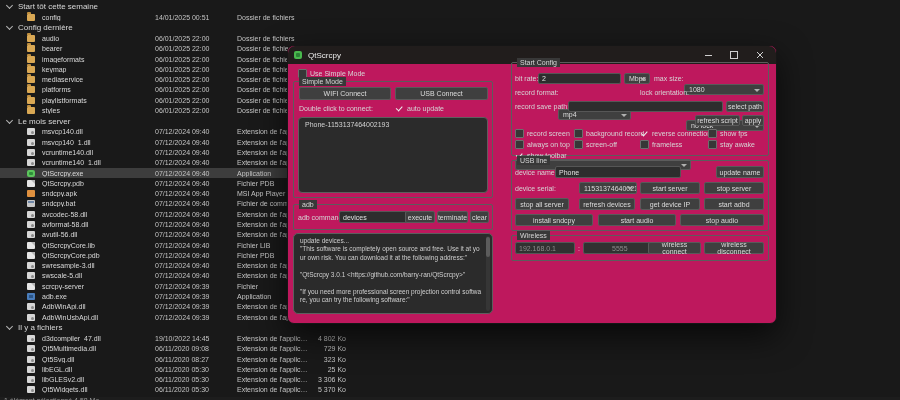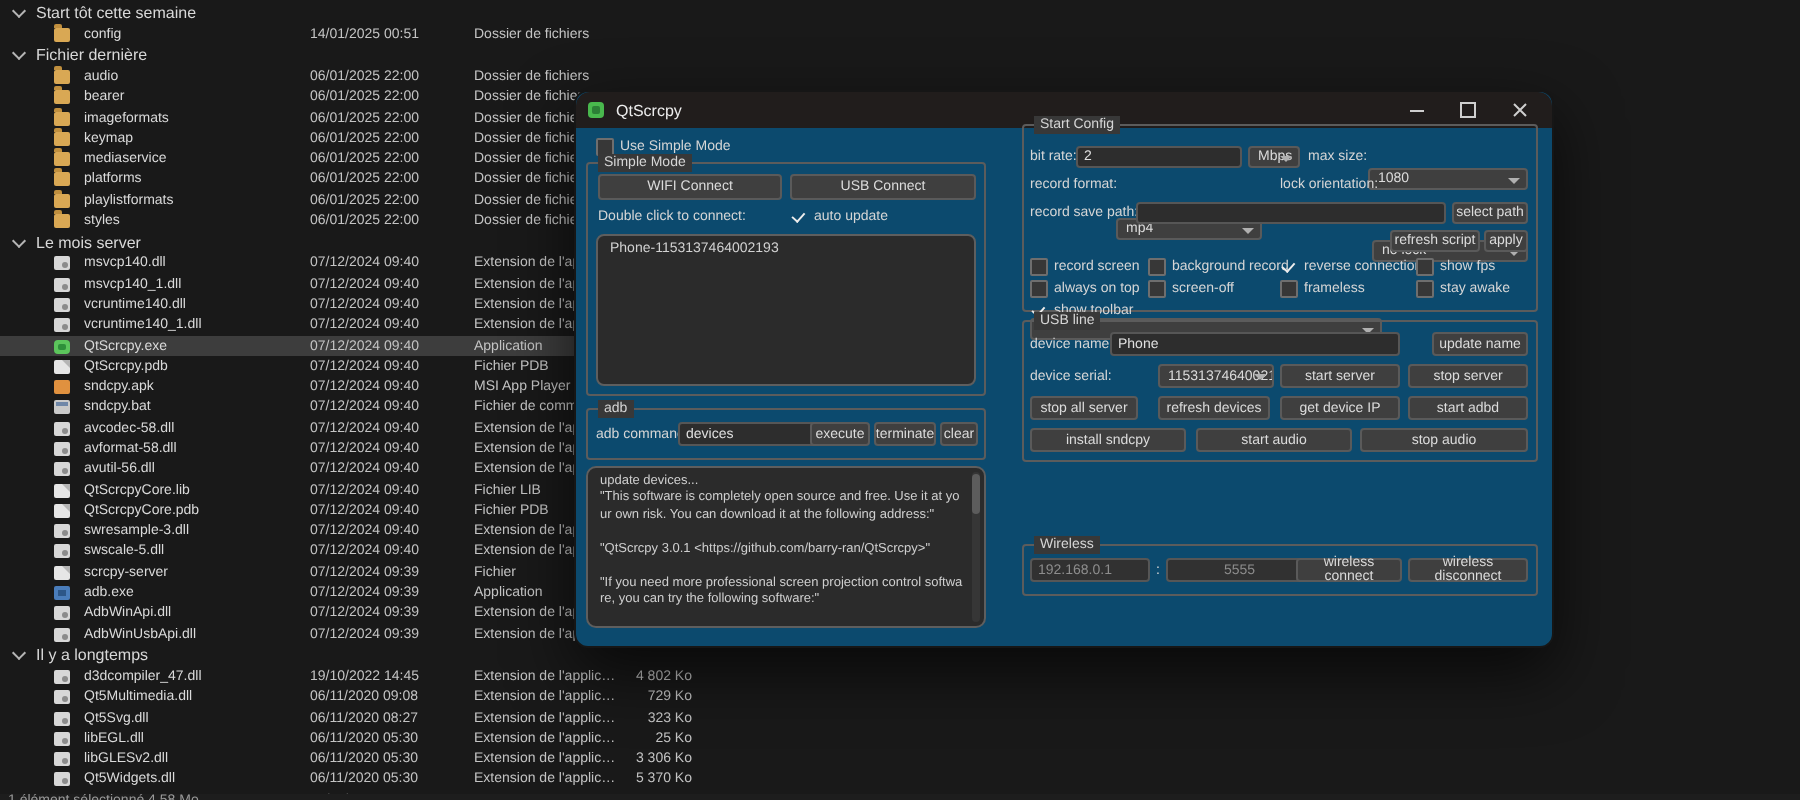--- a/index.html
+++ b/index.html
@@ -24,21 +24,21 @@
   .ic.exe-green::after{content:"";position:absolute;left:2px;top:2px;width:4px;height:3px;background:#2e8f3a;border-radius:1px;}
   .ic.exe-blue{background:#4a7dbb;}
   .ic.exe-blue::after{content:"";position:absolute;left:2px;top:2px;width:4px;height:3px;background:#2c5688;}
   .fname{width:113px;overflow:hidden;white-space:nowrap;color:#dadada;}
   .fdate{width:82px;color:#c4c4c4;}
   .ftype{width:73px;overflow:hidden;text-overflow:ellipsis;white-space:nowrap;color:#c4c4c4;}
   .fsize{width:36px;text-align:right;color:#c4c4c4;}
   #status-strip{position:absolute;left:0;right:0;top:397px;height:3px;background:#1d1d1d;overflow:hidden;}
   #status-strip span{font-size:7px;color:#9a9a9a;display:block;padding-left:4px;}
   
-  #dialog{position:absolute;left:287px;top:45px;width:488px;height:277px;background:#0c4a6e;border:1px solid #161616;border-radius:7px;box-shadow:0 12px 32px rgba(0,0,0,.65);font-size:7px;color:#d6d6d6;z-index:10;}
+  #dialog{position:absolute;left:287px;top:45px;width:488px;height:277px;background:#be185d;border:1px solid #161616;border-radius:7px;box-shadow:0 12px 32px rgba(0,0,0,.65);font-size:7px;color:#d6d6d6;z-index:10;}
   .titlebar{position:absolute;left:0;top:0;right:0;height:18px;background:#211d1c;border-radius:7px 7px 0 0;display:flex;align-items:center;padding:0 6px;box-sizing:border-box;}
   .app-icon{width:8px;height:8px;border-radius:2px;background:#49b84d;position:relative;flex:none;}
   .app-icon::after{content:"";position:absolute;left:2px;top:2px;width:4px;height:4px;background:#2c7f36;border-radius:1px;}
   .wtitle{font-size:8px;color:#ececec;margin-left:6px;}
   .winbtn{width:20px;height:18px;display:flex;align-items:center;justify-content:center;margin-left:6px;}
   .winbtn.first{margin-left:auto;}
   .g-min{width:7px;height:1px;background:#cfcfcf;display:block;}
   .g-max{width:6px;height:6px;border:1px solid #cfcfcf;display:block;}
   .abs{position:absolute;box-sizing:border-box;}
   .grp{position:absolute;border:1px solid #5c5c5c;border-radius:2px;box-sizing:border-box;}
@@ -70,21 +70,21 @@
     </div>
     <div class="row">
       <span class="ic folder"></span>
       <span class="fname">config</span>
       <span class="fdate">14/01/2025 00:51</span>
       <span class="ftype">Dossier de fichiers</span>
       <span class="fsize"></span>
     </div>
     <div class="sec-header">
       <span class="chev"></span>
-      <span>Fichier dernière</span>
+      <span>Config dernière</span>
     </div>
     <div class="row">
       <span class="ic folder"></span>
       <span class="fname">audio</span>
       <span class="fdate">06/01/2025 22:00</span>
       <span class="ftype">Dossier de fichiers</span>
       <span class="fsize"></span>
     </div>
     <div class="row">
       <span class="ic folder"></span>
@@ -267,21 +267,21 @@
     </div>
     <div class="row">
       <span class="ic dll"></span>
       <span class="fname">AdbWinUsbApi.dll</span>
       <span class="fdate">07/12/2024 09:39</span>
       <span class="ftype">Extension de l'application</span>
       <span class="fsize"></span>
     </div>
     <div class="sec-header">
       <span class="chev"></span>
-      <span>Il y a longtemps</span>
+      <span>Il y a fichiers</span>
     </div>
     <div class="row">
       <span class="ic dll"></span>
       <span class="fname">d3dcompiler_47.dll</span>
       <span class="fdate">19/10/2022 14:45</span>
       <span class="ftype">Extension de l'application</span>
       <span class="fsize">4 802 Ko</span>
     </div>
     <div class="row">
       <span class="ic dll"></span>
@@ -461,40 +461,40 @@
       </label>
       <label class="chk abs checked" style="left: 3px; top: 88px;">
         <span class="box"></span>
         <span>show toolbar</span>
       </label>
     </div>
 
   <div class="grp" style="left:223px;top:114px;width:258px;height:71px;" id="grp-usb">
     <span class="legend">USB line</span>
     <span class="lbl abs" style="left:3px;top:5px;height:12px;">device name:</span>
-    <input class="inp abs" style="left: 43px; top: 5px; width: 145px; height: 12px;" value="Phone">
+    <input class="inp abs" style="left: 43px; top: 5px; width: 126px; height: 12px;" value="Phone">
     <button class="btn abs" style="left:204px;top:5px;width:48px;height:12px;">update name</button>
 
     <span class="lbl abs" style="left:3px;top:21px;height:12px;">device serial:</span>
     <span class="combo abs" style="left:67px;top:21px;width:58px;height:12px;">
         <span>1153137464002193</span>
         <i class="arr"></i>
       </span>
     <button class="btn abs" style="left:128px;top:21px;width:60px;height:12px;">start server</button>
     <button class="btn abs" style="left:192px;top:21px;width:60px;height:12px;">stop server</button>
   <button class="btn abs" style="left: 3px; top: 37px; width: 54px; height: 12px;">stop all server</button>
       <button class="btn abs" style="left: 67px; top: 37px; width: 56px; height: 12px;">refresh devices</button>
       <button class="btn abs" style="left: 128px; top: 37px; width: 60px; height: 12px;">get device IP</button>
       <button class="btn abs" style="left: 192px; top: 37px; width: 60px; height: 12px;">start adbd</button>
       <button class="btn abs" style="left: 3px; top: 53px; width: 78px; height: 12px;">install sndcpy</button>
       <button class="btn abs" style="left: 86px; top: 53px; width: 78px; height: 12px;">start audio</button>
       <button class="btn abs" style="left: 168px; top: 53px; width: 84px; height: 12px;">stop audio</button>
     </div>
 
-  <div class="grp" style="left:223px;top:189px;width:258px;height:26px;margin-top:37px;">
+  <div class="grp" style="left:223px;top:189px;width:258px;height:26px;">
     <span class="legend">Wireless</span>
     <input class="inp dim abs" style="left: 3px; top: 6px; width: 60px; height: 12px;" value="192.168.0.1">
     <span class="lbl abs" style="left:66px;top:6px;height:12px;">:</span>
     <input class="inp dim abs" style="left: 71px; top: 6px; width: 72px; height: 12px; padding-left: 28px;" value="5555">
     <button class="btn abs" style="left:136px;top:6px;width:53px;height:12px;">wireless connect</button>
     <button class="btn abs" style="left:192px;top:6px;width:60px;height:12px;">wireless disconnect</button>
   </div>
 </div>
 
 </body></html>

